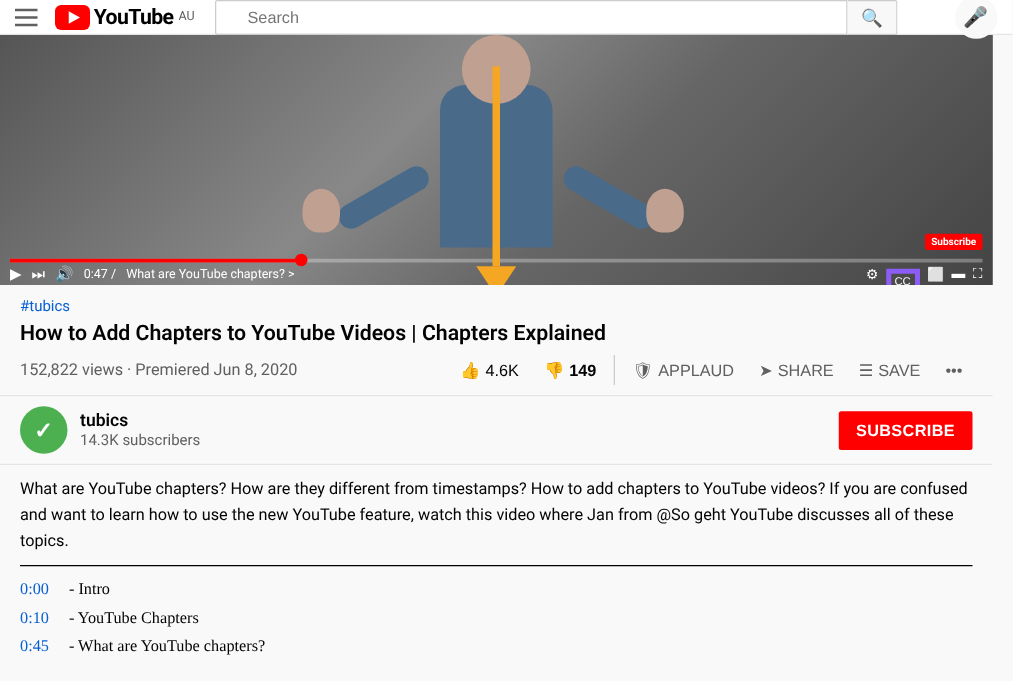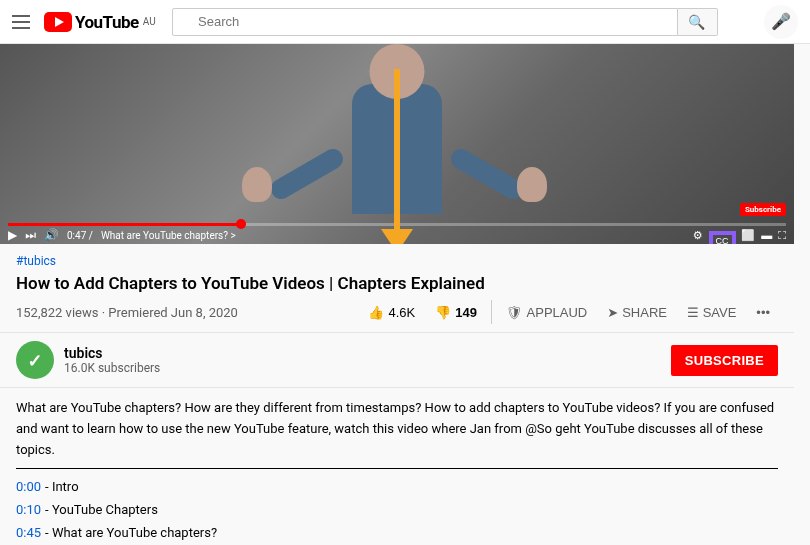--- a/index.html
+++ b/index.html
@@ -11,21 +11,21 @@
       overflow: hidden;
       font-size: 13px;
       color: #030303;
     }
 
     
     .header {
       display: flex;
       align-items: center;
       background: #fff;
-      height: 44px;
+      height: 28px;
       padding: 0 12px;
       border-bottom: 1px solid #e5e5e5;
       position: relative;
       z-index: 10;
     }
     .header-left {
       display: flex;
       align-items: center;
       gap: 14px;
       min-width: 160px;
@@ -442,24 +442,25 @@
       flex: 1;
       height: 1px;
       background: #000;
     }
     .chapters-list {
       margin-top: 6px;
     }
     .chapter-item {
       display: flex;
       align-items: flex-start;
-      gap: 4px;
+      gap: 16px;
       margin-bottom: 2px;
       font-size: 13px;
       line-height: 1.6;
+      font-family: Liberation Serif, serif;
     }
     .chapter-time {
       color: #065fd4;
       cursor: pointer;
       text-decoration: none;
     }
     .chapter-text {
       color: #030303;
     }
   </style>
@@ -571,21 +572,21 @@
             <span>•••</span>
           </button>
         </div>
       </div>
     </div>
 
     <div class="channel-row">
       <div class="channel-avatar"></div>
       <div>
         <div class="channel-name">tubics</div>
-        <div class="channel-subs">16.0K subscribers</div>
+        <div class="channel-subs">14.3K subscribers</div>
       </div>
       <button class="subscribe-btn">SUBSCRIBE</button>
     </div>
 
     <div class="description">
       <p>What are YouTube chapters? How are they different from timestamps? How to add chapters to YouTube videos? If you are confused and want to learn how to use the new YouTube feature, watch this video where Jan from @So geht YouTube discusses all of these topics.</p>
       <div class="contents-divider">
         <div class="divider-line"></div>
       </div>
       <div class="chapters-list" id="chapters-list">

